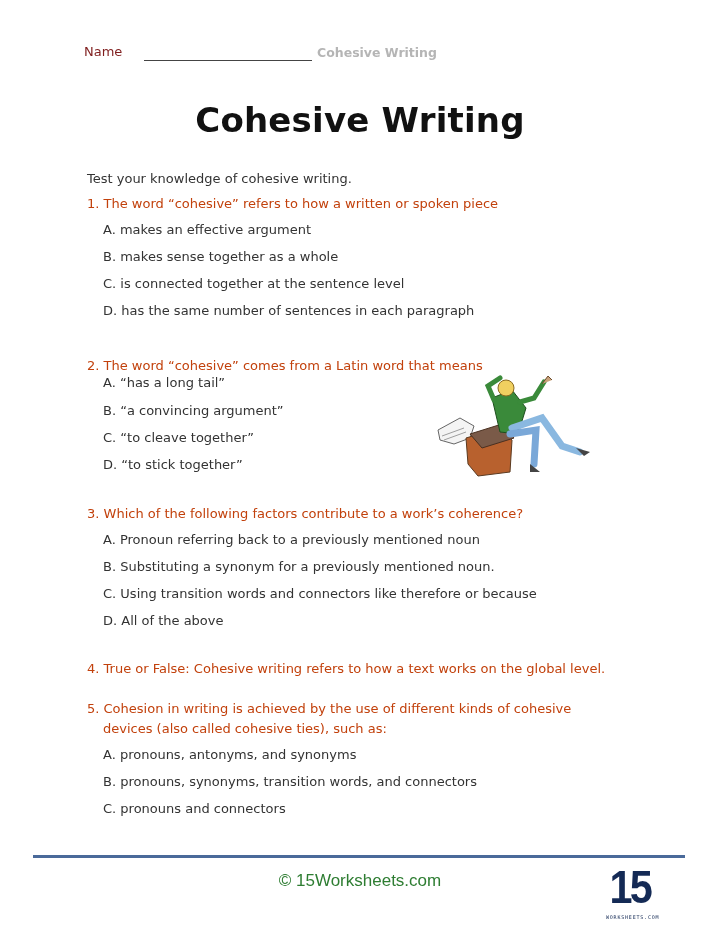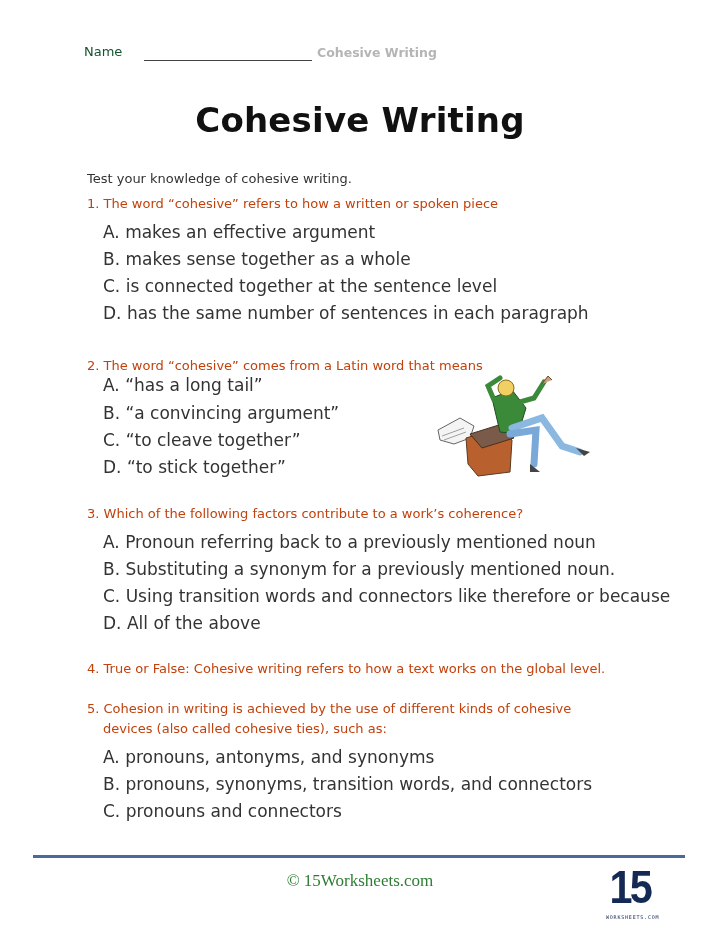--- a/index.html
+++ b/index.html
@@ -1,30 +1,30 @@
 <!DOCTYPE html>
 <html><head>
 <meta charset="utf-8">
 <style>
   html, body { margin:0; padding:0; background:#ffffff; }
   body { width:720px; height:933px; position:relative; overflow:hidden;
          font-family:"DejaVu Sans", sans-serif; color:#2a2a2a; }
   .header { position:absolute; top:44px; left:84px; width:560px; height:20px; }
-  .name-label { position:absolute; left:0; top:0; font-size:13px; color:#14532d; }
+  .name-label { position:absolute; left:0; top:0; font-size:13px; color:#7f1d1d; }
   .name-line { position:absolute; left:60px; top:16px; width:168px; border-bottom:1.5px solid #444; }
   .header-title { position:absolute; left:233px; top:1px; font-size:12.5px; font-weight:bold; color:#b5b5b5; }
   .title { position:absolute; top:100px; left:0; width:720px; text-align:center;
            font-size:34px; font-weight:bold; color:#111; letter-spacing:0.2px; }
   .intro { position:absolute; top:171px; left:87px; font-size:13px; color:#333; }
   .q { position:absolute; left:87px; font-size:13px; color:#c2410c; line-height:20px; }
-  .opt { position:absolute; left:103px; font-size:17px; color:#333; }
+  .opt { position:absolute; left:103px; font-size:13px; color:#333; }
   .illustration { position:absolute; left:430px; top:368px; width:165px; height:112px; }
   .footer-rule { position:absolute; top:855px; left:33px; width:652px; height:3px; background:#4a6a9a; }
   .footer-text { position:absolute; top:871px; left:0; width:720px; text-align:center;
-                 font-size:17px; color:#2e7d32; font-family:Liberation Serif, serif; }
+                 font-size:17px; color:#2e7d32; font-family:Liberation Sans, sans-serif; }
   .logo { position:absolute; left:606px; top:864px; width:70px; height:60px; text-align:left; }
   .logo-num { font-family:"Liberation Sans", sans-serif; font-weight:bold; font-size:46px;
               color:#142a55; line-height:46px; letter-spacing:-3px; transform:scaleX(0.9); display:block; }
   .logo-sub { font-size:5px; color:#142a55; letter-spacing:0.8px; margin-top:4px; display:block; font-family:"DejaVu Sans Mono", monospace; }
 </style>
 </head>
 <body>
 
 <div class="header">
   <span class="name-label">Name</span>

